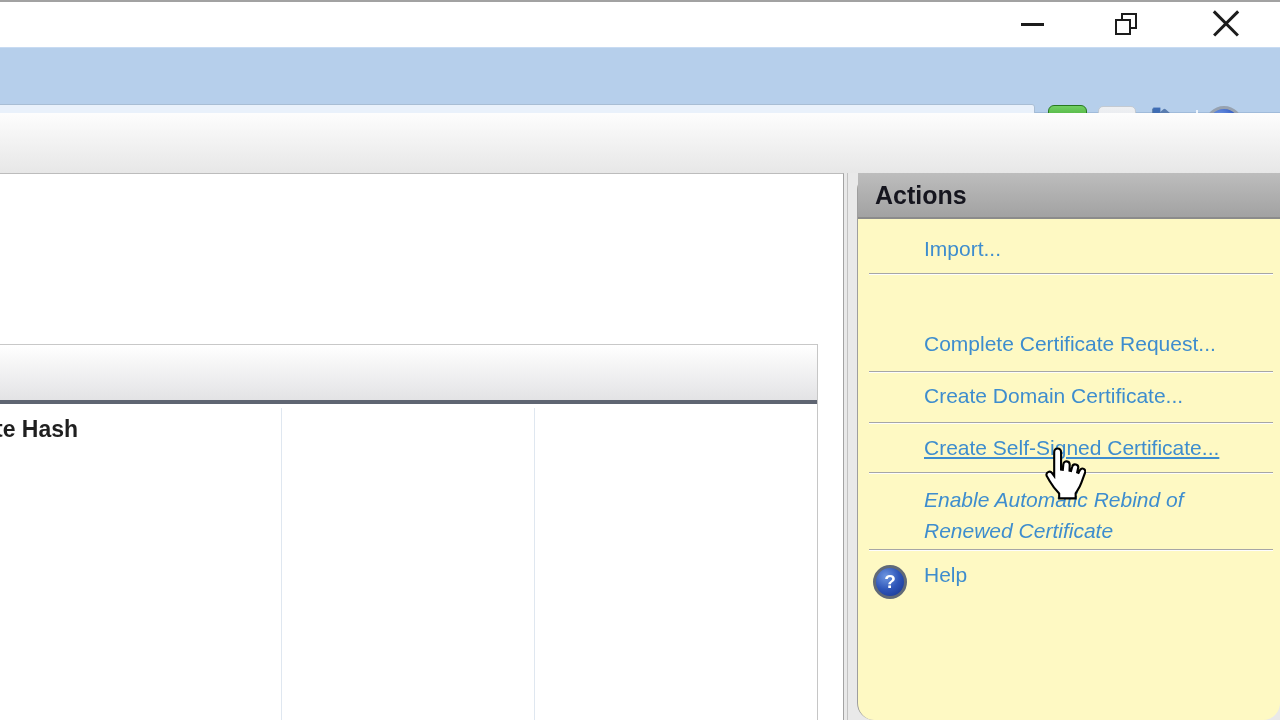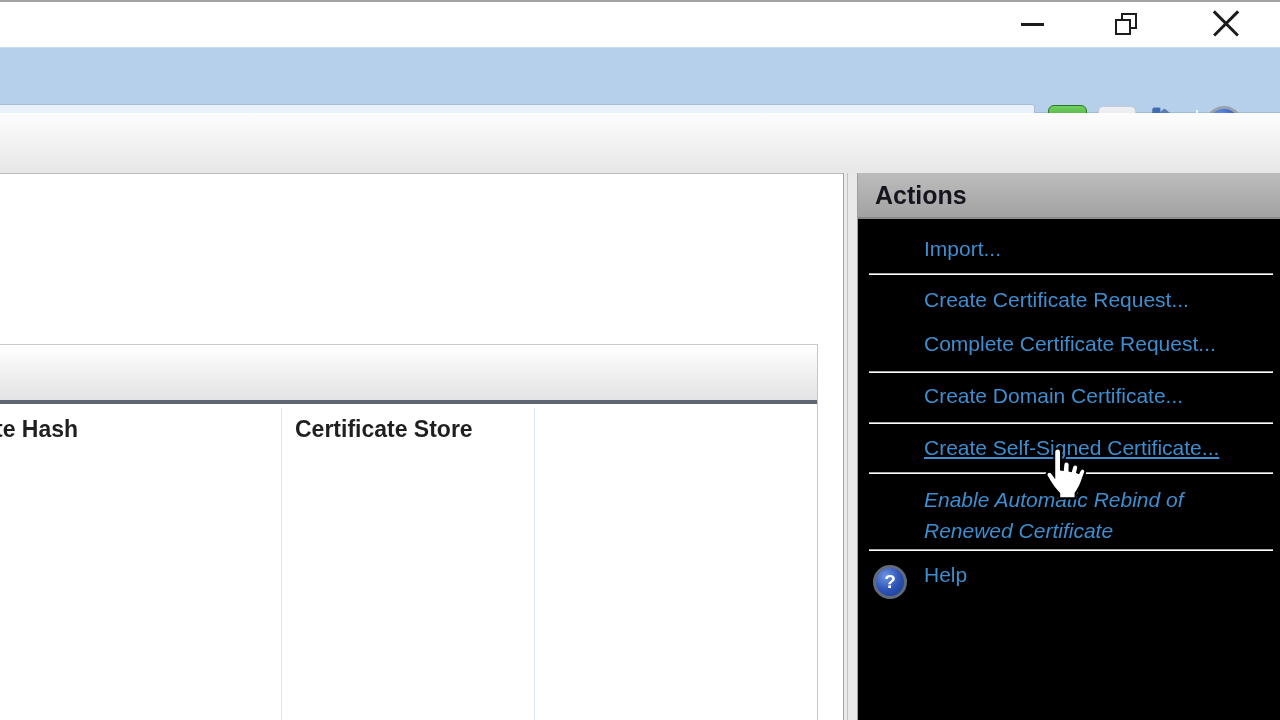--- a/index.html
+++ b/index.html
@@ -59,21 +59,21 @@
     border-top:1px solid #c8c8c8; border-right:1px solid #b5b5b5; border-bottom:4px solid #5f6572; }
   .col-label { position:absolute; font-size:23px; font-weight:600; color:#1f1f1f; white-space:nowrap; }
   .col-label-1 { left:-97px; top:242px; }
   .col-label-2 { left:295px; top:242px; }
   .gridline { position:absolute; top:234px; width:1px; height:313px; background:#dfe7f0; }
   .gridline-1 { left:281px; }
   .gridline-2 { left:534px; }
   .list-right-edge { position:absolute; left:817px; top:170px; width:1px; height:377px; background:#c6c6c6; }
 
   
-  .actions-pane { position:absolute; left:857px; top:0; width:423px; height:547px; background:#000000; border-left:1px solid #9e9e9e; }
+  .actions-pane { position:absolute; left:857px; top:0; width:423px; height:547px; background:#fef9c3; border-left:1px solid #9e9e9e;border-radius:17px; }
   .actions-header { position:absolute; left:0; top:0; width:422px; height:46px;
     background:linear-gradient(180deg,#bdbdbd 0%,#a2a2a2 100%); border-bottom:2px solid #8b8b8b;
     font-size:25px; font-weight:bold; color:#15151e; padding:8px 0 0 17px; }
   .action-link { position:absolute; left:66px; font-size:21px; color:#3e8dce; white-space:nowrap; cursor:default; }
   .al-import { top:64px; }
   .al-ccr { top:115px; }
   .al-compcr { top:159px; }
   .al-cdc { top:211px;text-align:right; }
   .al-cssc { top:263px; text-decoration:underline; }
   .al-rebind { top:311px; width:330px; white-space:normal; line-height:31px;font-style:italic; }
@@ -144,34 +144,32 @@
   </div>
 </div>
 
 <div class="abs substrip"></div>
 
 <div class="abs main">
 
   <div class="content">
     <div class="filterbar"></div>
     <div class="col-label col-label-1">Certificate Hash</div>
-    <div class="col-label col-label-2">Certificate Store</div>
     <div class="gridline gridline-1"></div>
     <div class="gridline gridline-2"></div>
     <div class="list-right-edge"></div>
   </div>
   <div class="content-outline2"></div>
 
   <div class="actions-pane">
     <div class="actions-header">Actions</div>
 
     <a class="action-link al-import">Import...</a>
     <div class="a-sep sep-1"></div>
 
-    <a class="action-link al-ccr">Create Certificate Request...</a>
     <a class="action-link al-compcr">Complete Certificate Request...</a>
     <div class="a-sep sep-2"></div>
 
     <a class="action-link al-cdc">Create Domain Certificate...</a>
     <div class="a-sep sep-3"></div>
 
     <a class="action-link al-cssc">Create Self-Signed Certificate...</a>
     <div class="a-sep sep-4"></div>
 
     <a class="action-link al-rebind">Enable Automatic Rebind of Renewed Certificate</a>

